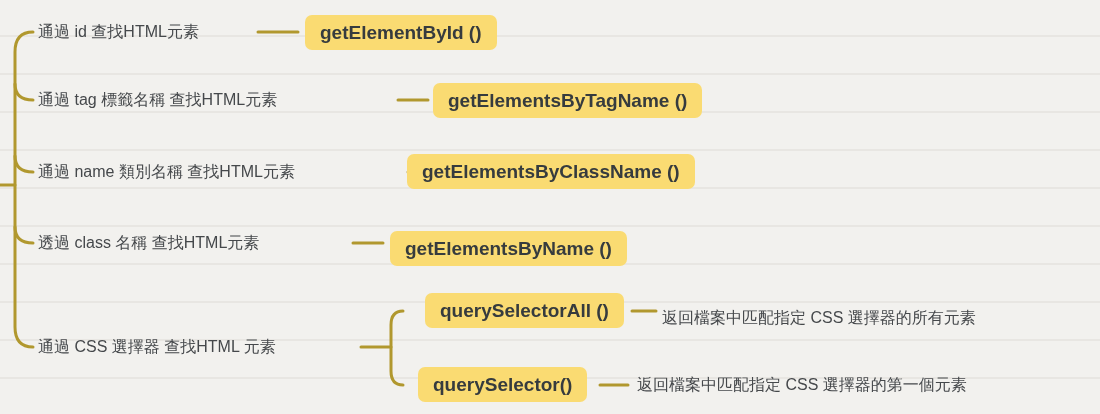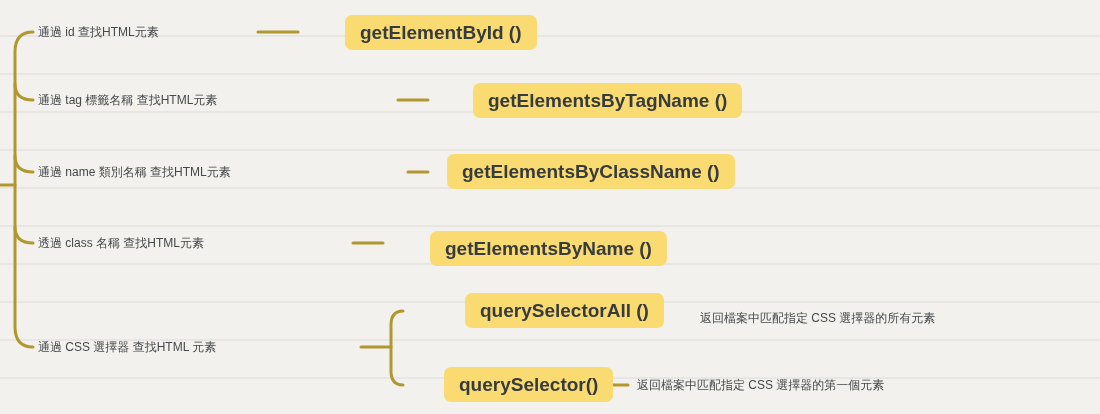--- a/index.html
+++ b/index.html
@@ -37,38 +37,37 @@
   }
   svg.connectors path, svg.connectors line {
     stroke: var(--line);
     stroke-width: 3;
     fill: none;
     stroke-linecap: round;
   }
   .label, .desc {
     position: absolute;
     z-index: 2;
-    font-size: 12px;
+    font-size: 16px;
     line-height: 24px;
     color: var(--label-text);
     white-space: nowrap;
   }
   .method {
     position: absolute;
     z-index: 2;
     height: 35px;
     line-height: 35px;
     padding: 0 15px;
     background: var(--node-bg);
     border-radius: 7px;
     font-size: 19px;
     font-weight: bold;
     color: var(--method-text);
     white-space: nowrap;
-    margin-left: 40px;
   }
 </style>
 </head>
 <body>
 
 <svg class="connectors" viewBox="0 0 1100 414" xmlns="http://www.w3.org/2000/svg">
 
   <path d="M 0 185 L 15 185"></path>
 
   <path d="M 33 32 Q 15 32 15 52 L 15 327 Q 15 347 33 347"></path>
@@ -93,16 +92,16 @@
 <div class="label" style="left:38px; top:88px">通過 tag 標籤名稱 查找HTML元素</div>
 <div class="label" style="left:38px; top:160px">通過 name 類別名稱 查找HTML元素</div>
 <div class="label" style="left:38px; top:231px">透過 class 名稱 查找HTML元素</div>
 <div class="label" style="left:38px; top:335px">通過 CSS 選擇器 查找HTML 元素</div>
 
 <div class="method" style="left:305px; top:15px">getElementById ()</div>
 <div class="method" style="left:433px; top:83px">getElementsByTagName ()</div>
 <div class="method" style="left:407px; top:154px">getElementsByClassName ()</div>
 <div class="method" style="left:390px; top:231px">getElementsByName ()</div>
 <div class="method" style="left:425px; top:293px">querySelectorAll ()</div>
-<div class="method" style="left:404px; top:367px">querySelector()</div>
+<div class="method" style="left:418px; top:367px">querySelector()</div>
 
-<div class="desc" style="left:700px; top:306px">返回檔案中匹配指定 CSS 選擇器的所有元素</div>
+<div class="desc" style="left:662px; top:306px">返回檔案中匹配指定 CSS 選擇器的所有元素</div>
 <div class="desc" style="left:637px; top:373px">返回檔案中匹配指定 CSS 選擇器的第一個元素</div>
 
 </body></html>

